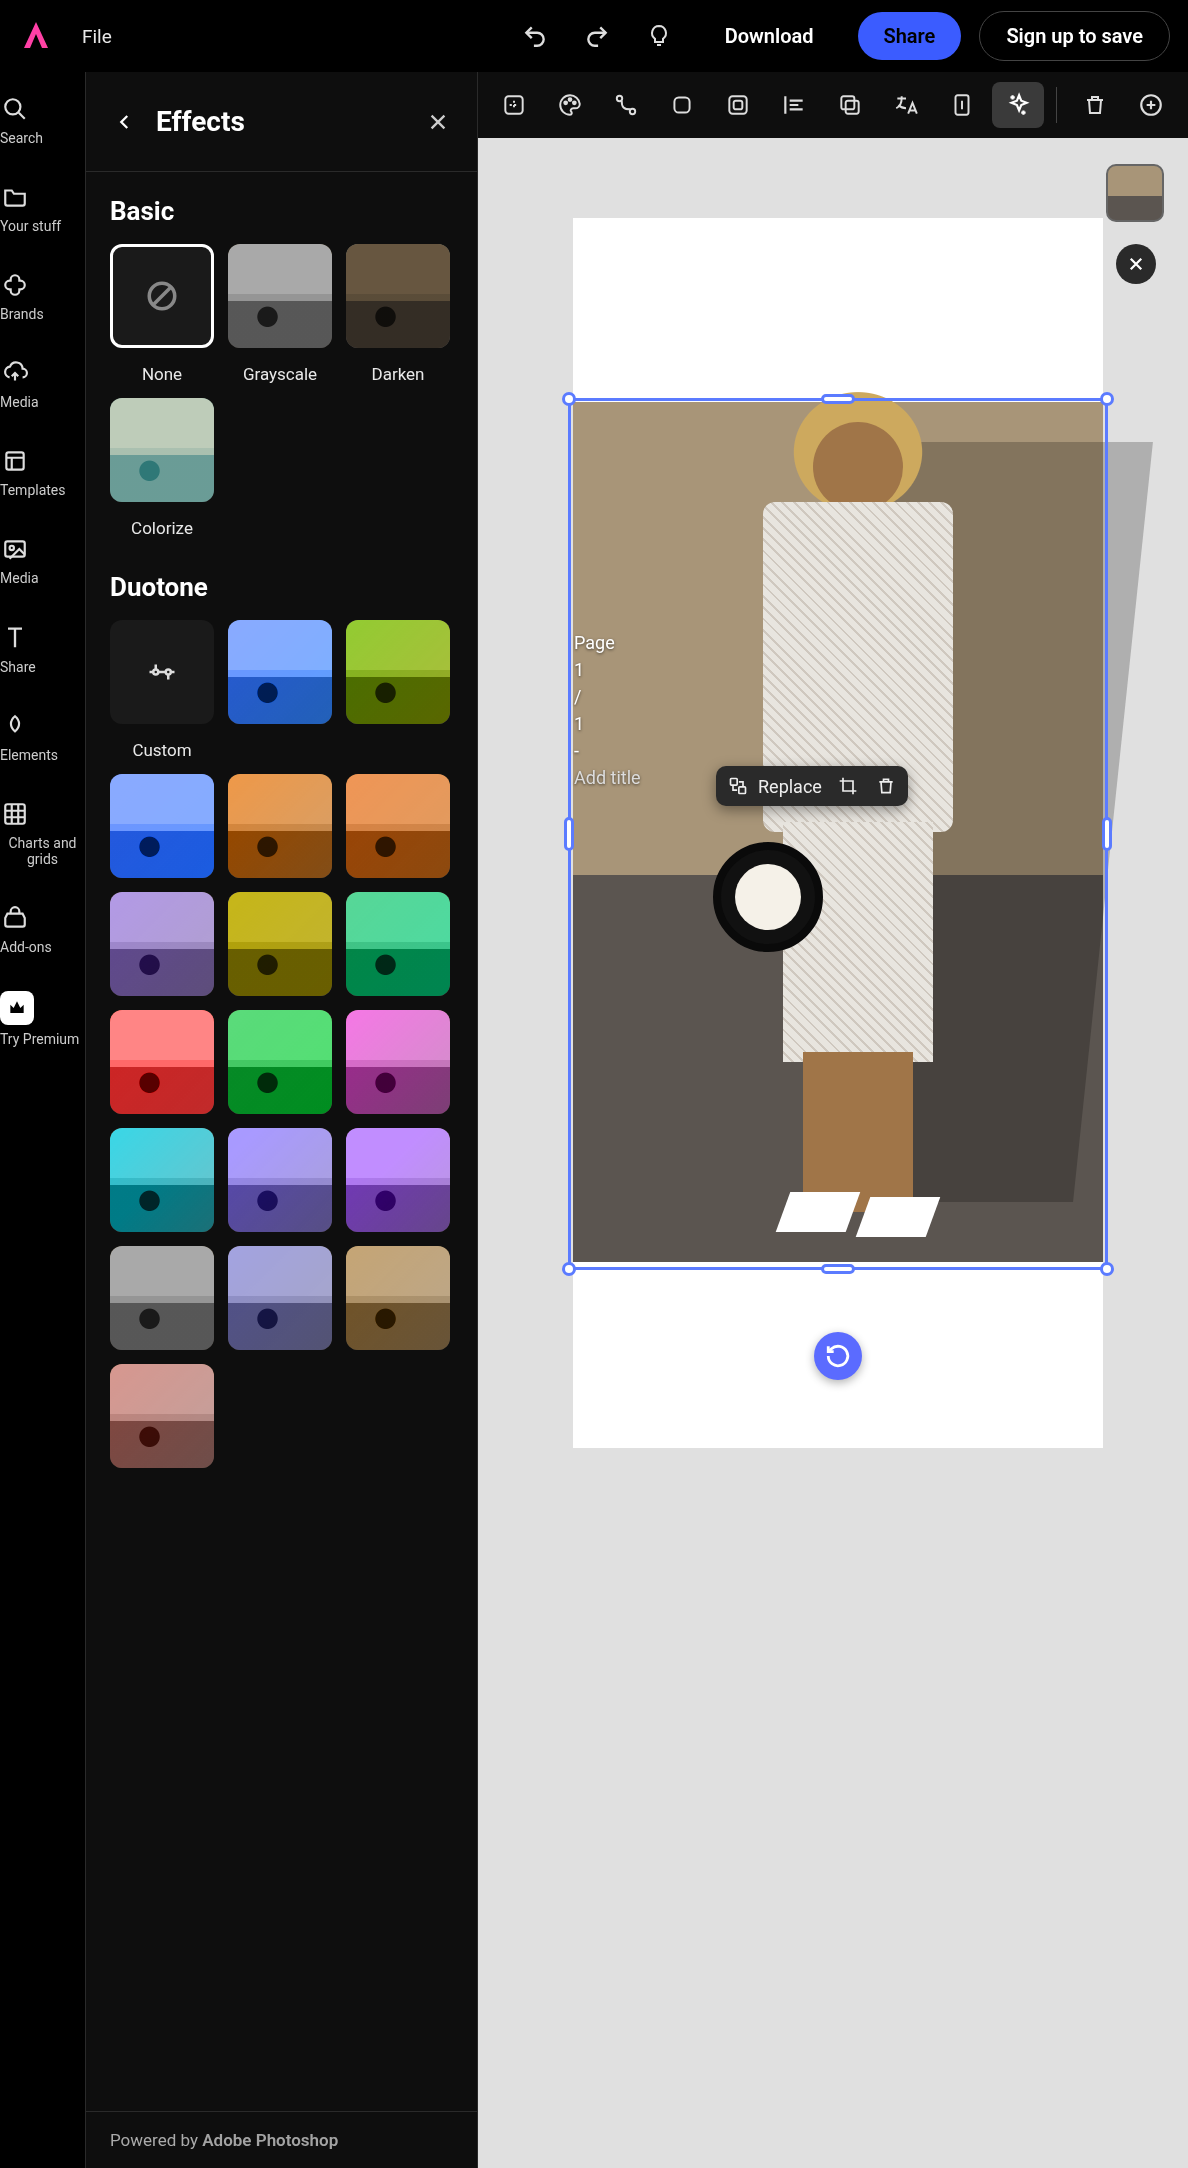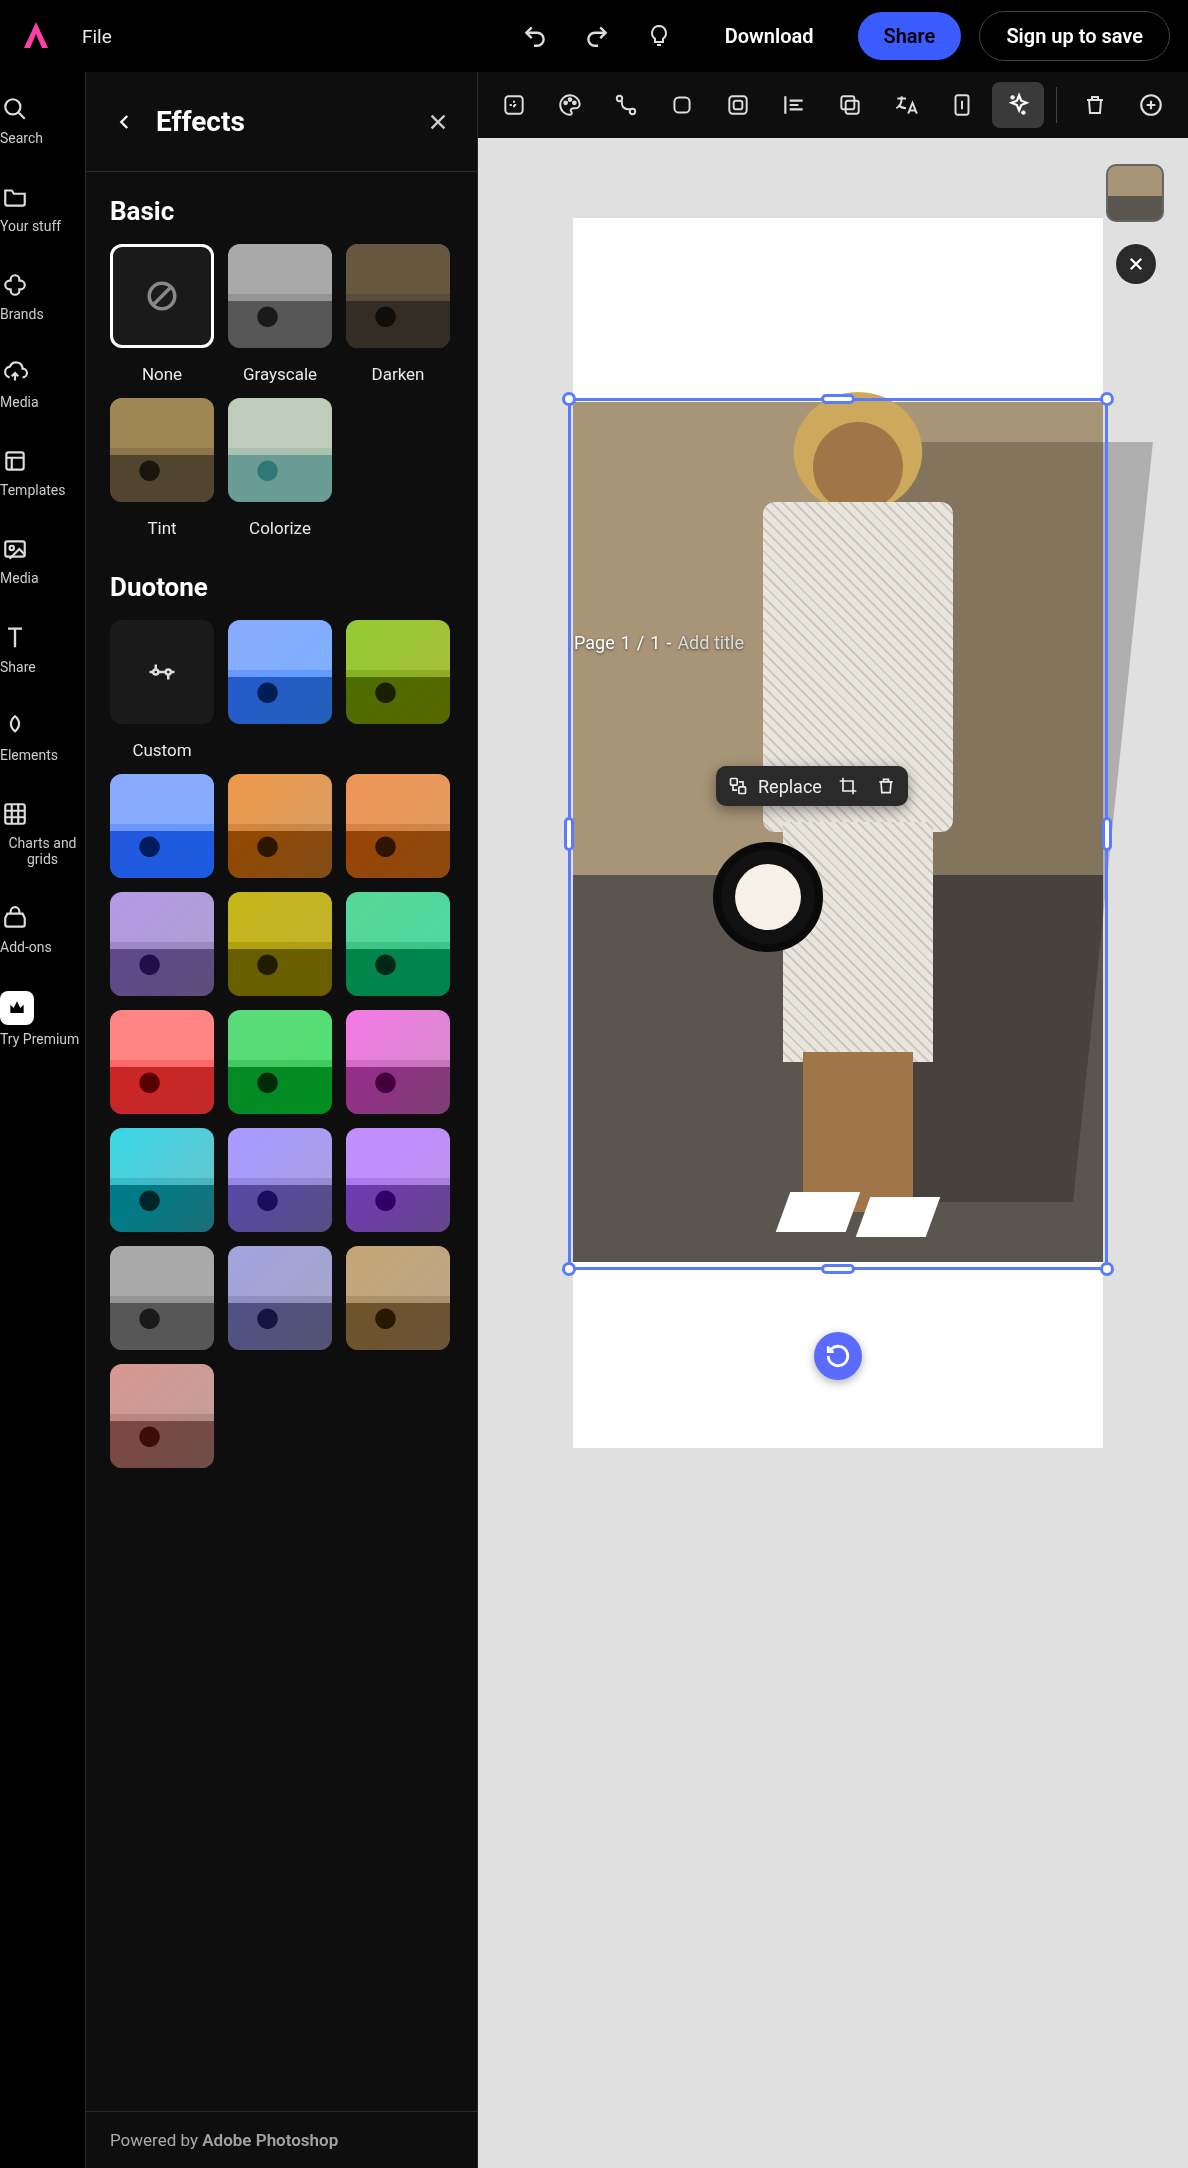--- a/index.html
+++ b/index.html
@@ -267,27 +267,20 @@
           <div class="swatch-cell">
             <div class="thumb">
               <div class="thumb-fig" style="background:linear-gradient(180deg,#b8a888 0 55%,#6a6258 55% 100%);"></div>
               <div class="thumb-overlay" style="background:rgba(50,30,10,0.55);mix-blend-mode:multiply;"></div>
             </div>
             <div class="swatch-label">Darken</div>
           </div>
           <div class="swatch-cell">
             <div class="thumb">
               <div class="thumb-fig" style="background:linear-gradient(180deg,#b8a888 0 55%,#6a6258 55% 100%);"></div>
-              <div class="thumb-overlay" style="background:rgba(200,170,90,0.6);mix-blend-mode:multiply;"></div>
-            </div>
-            <div class="swatch-label">Tint</div>
-          </div>
-          <div class="swatch-cell">
-            <div class="thumb">
-              <div class="thumb-fig" style="background:linear-gradient(180deg,#b8a888 0 55%,#6a6258 55% 100%);"></div>
               <div class="thumb-overlay" style="background:rgba(30,150,150,0.7);mix-blend-mode:screen;"></div>
             </div>
             <div class="swatch-label">Colorize</div>
           </div>
         </div>
 
       <div class="section-title">Duotone</div>
       <div class="swatch-grid" id="duotone-grid">
           <div class="swatch-cell">
             <div class="thumb custom-thumb">
@@ -532,21 +525,21 @@
     <div class="sel-border" style="left:90px;top:326px;width:540px;height:872px;"></div>
     <div class="sel-handle" style="left:84px;top:320px;"></div>
     <div class="sel-handle" style="left:622px;top:320px;"></div>
     <div class="sel-handle" style="left:84px;top:1190px;"></div>
     <div class="sel-handle" style="left:622px;top:1190px;"></div>
     <div class="sel-handle mid" style="left:343px;top:322px;"></div>
     <div class="sel-handle mid" style="left:343px;top:1192px;"></div>
     <div class="sel-handle midv" style="left:86px;top:745px;"></div>
     <div class="sel-handle midv" style="left:624px;top:745px;"></div>
 
-    <div class="page-label" style="left:96px;top:560px;">
+    <div class="page-label" style="left:96px;top:560px;flex-direction:column;">
       <span>Page</span>
       <span>1</span>
         <span> / </span>
         <span>1</span>
       <span>-</span>
       <span class="addtitle">Add title</span>
     </div>
 
     <div class="floating-toolbar" style="left:238px;top:694px;">
       <div class="ft-btn">

